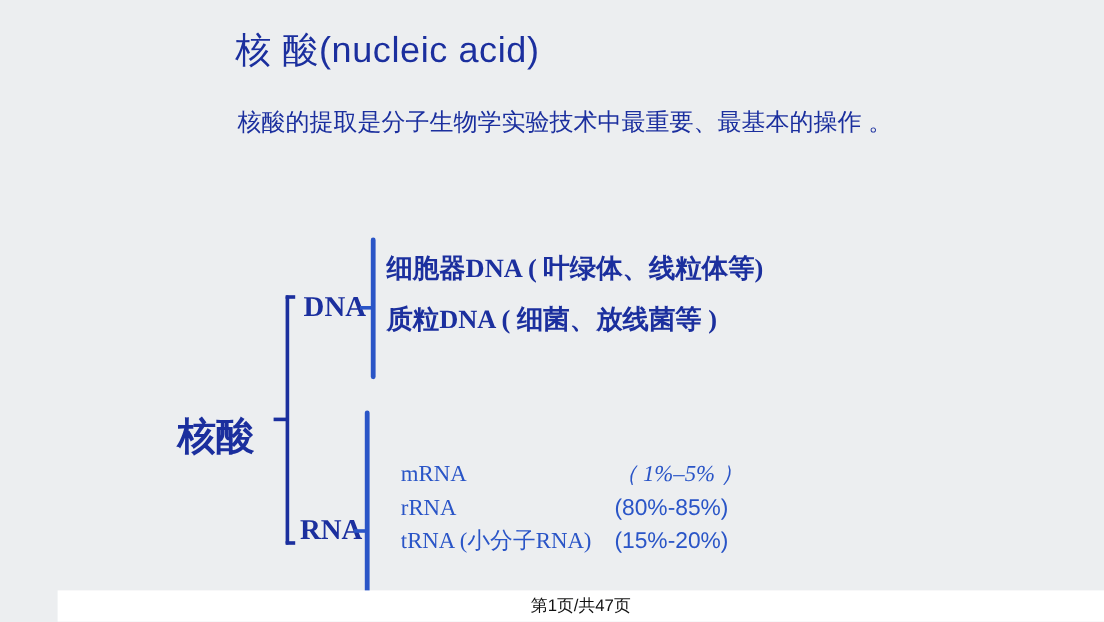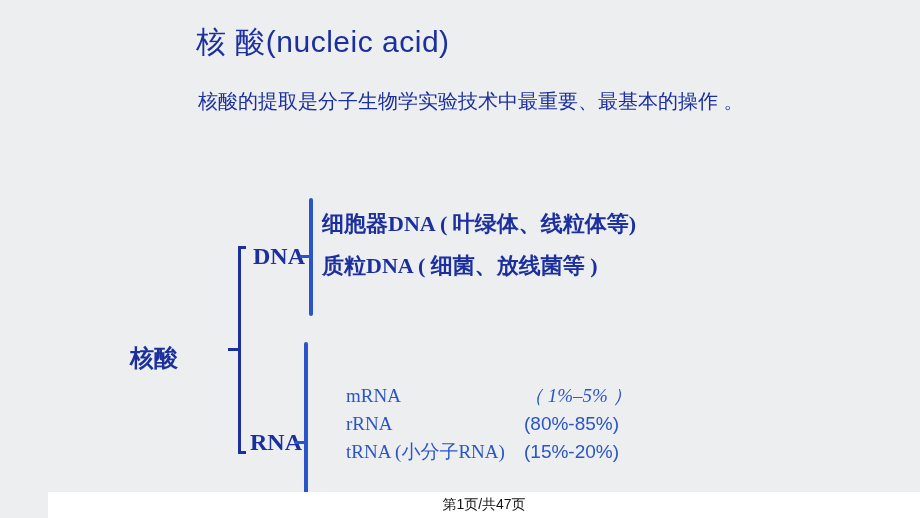--- a/index.html
+++ b/index.html
@@ -34,23 +34,23 @@
     top: 88px;
     font-size: 20px;
     color: #1b2f9e;
     font-family: "Liberation Sans", sans-serif;
     white-space: nowrap;
   }
 
   
   .root-label {
     position: absolute;
-    left: 130px;
+    left: 148px;
     top: 342px;
-    font-size: 24px;
+    font-size: 32px;
     font-weight: bold;
     color: #1b2f9e;
     font-family: "Liberation Serif", serif;
     white-space: nowrap;
   }
 
   
   .root-brace-bar {
     position: absolute;
     left: 238px;
@@ -159,21 +159,20 @@
   .rna-rows {
     position: absolute;
     left: 334px;
     top: 382px;
   }
   .rna-row {
     display: flex;
     align-items: flex-end;
     line-height: 28px;
     white-space: nowrap;
-    margin-left: 12px;
   }
   .rna-name {
     width: 178px;
     font-size: 19px;
     color: #2a55c7;
     font-family: "Liberation Serif", serif;
   }
   .rna-pct {
     font-size: 19px;
     color: #2a55c7;

